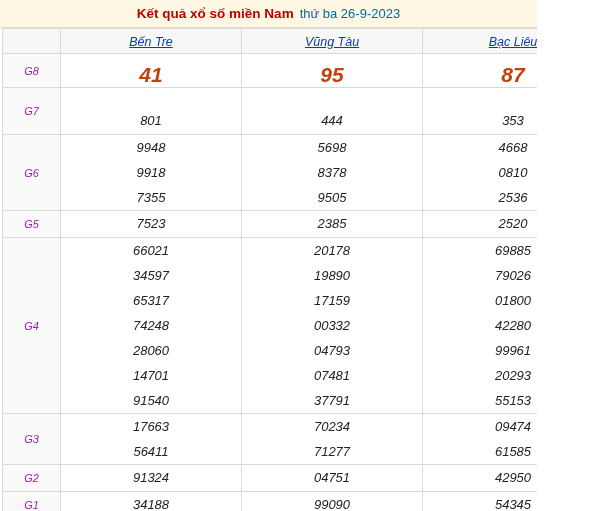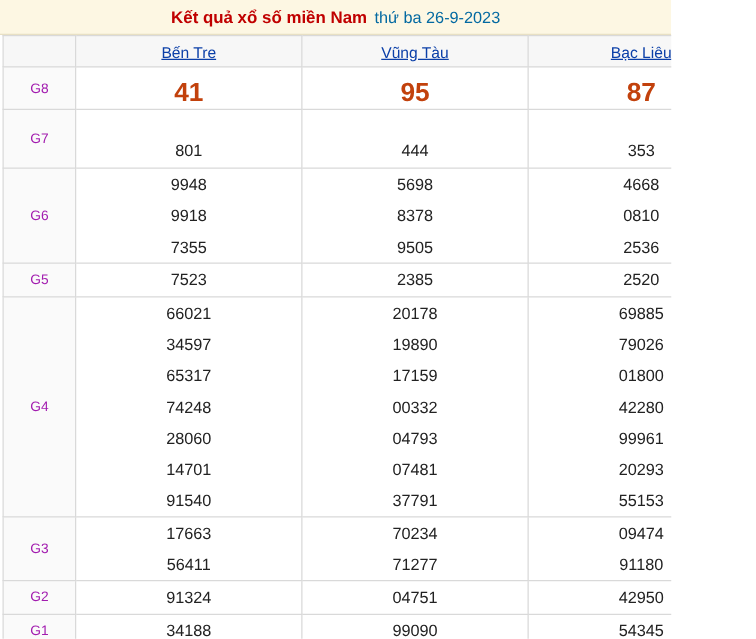--- a/index.html
+++ b/index.html
@@ -44,20 +44,21 @@
     width: 601px;
     margin: 0 2px;
     border-collapse: collapse;
     table-layout: fixed;
   }
   table.results td {
     border: 1px solid #d9d9d9;
     text-align: center;
     vertical-align: middle;
     padding: 0;
+    font-style: italic;
   }
   .col-label { width: 58px; }
   .col-prov  { width: 181px; }
 
   tr.province-row td {
     height: 24px;
     background: #f7f7f7;
   }
   .province-name {
     color: #0b3fa8;
@@ -219,21 +220,21 @@
         <td class="nums">
           <div>17663</div>
           <div>56411</div>
         </td>
         <td class="nums">
           <div>70234</div>
           <div>71277</div>
         </td>
         <td class="nums">
           <div>09474</div>
-          <div>91180</div>
+          <div>61585</div>
         </td>
       </tr>
 
       <tr class="g2">
         <td class="label">G2</td>
         <td class="nums">
             <div>91324</div>
           </td>
         <td class="nums">
             <div>04751</div>

